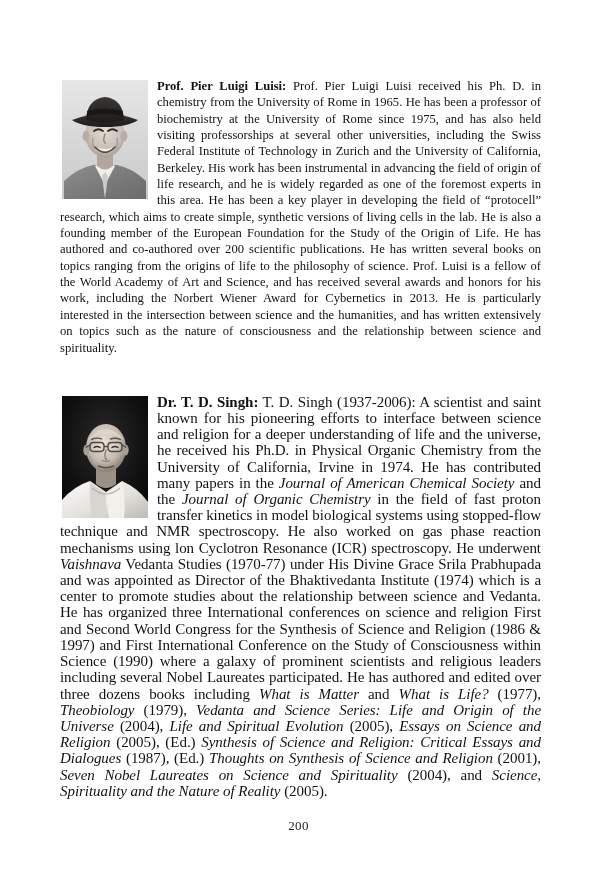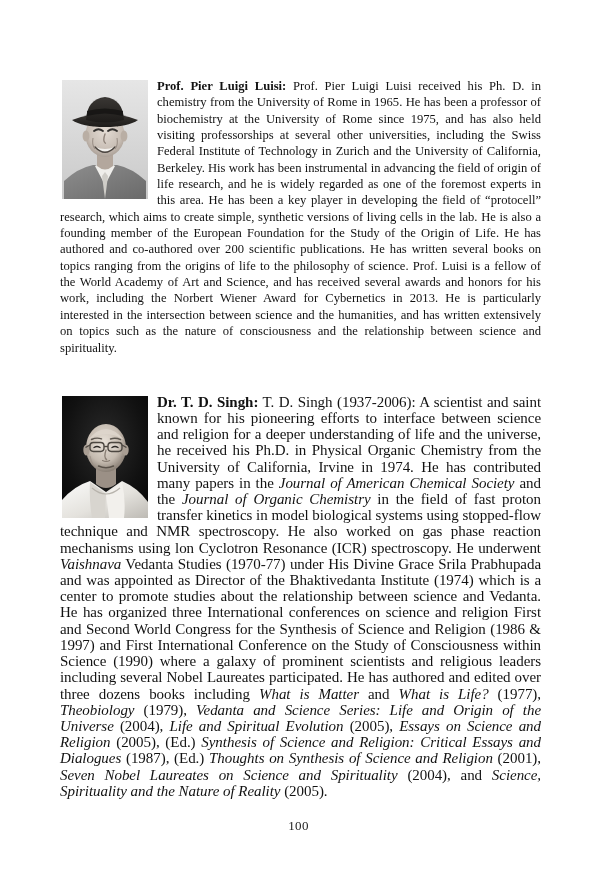--- a/index.html
+++ b/index.html
@@ -210,15 +210,15 @@
 
             <path d="M28 60 q2 10 8 14" stroke="#988d83" stroke-width="1" fill="none" opacity="0.7"></path>
             <path d="M60 60 q-2 10 -8 14" stroke="#988d83" stroke-width="1" fill="none" opacity="0.7"></path>
           </svg>
         </span>
       </span><span class="lead">Dr. T. D. Singh:</span><span id="singh-body"><span> T. D. Singh (1937-2006): A scientist and saint known for his pioneering efforts to interface between science and religion for a deeper understanding of life and the universe, he received his Ph.D. in Physical Organic Chemistry from the University of California, Irvine in 1974. He has contributed many papers in the </span><span class="ital">Journal of American Chemical Society</span><span> and the </span><span class="ital">Journal of Organic Chemistry</span><span> in the field of fast proton transfer kinetics in model biological systems using stopped-flow technique and NMR spectroscopy. He also worked on gas phase reaction mechanisms using lon Cyclotron Resonance (ICR) spectroscopy. He underwent </span><span class="ital">Vaishnava</span><span> Vedanta Studies (1970-77) under His Divine Grace Srila Prabhupada and was appointed as Director of the Bhaktivedanta Institute (1974) which is a center to promote studies about the relationship between science and Vedanta. He has organized three International conferences on science and religion First and Second World Congress for the Synthesis of Science and Religion (1986 &amp; 1997) and First International Conference on the Study of Consciousness within Science (1990) where a galaxy of prominent scientists and religious leaders including several Nobel Laureates participated. He has authored and edited over three dozens books including </span><span class="ital">What is Matter</span><span> and </span><span class="ital">What is Life?</span><span> (1977), </span><span class="ital">Theobiology</span><span> (1979), </span><span class="ital">Vedanta and Science Series: Life and Origin of the Universe</span><span> (2004), </span><span class="ital">Life and Spiritual Evolution</span><span> (2005), </span><span class="ital">Essays on Science and Religion</span><span> (2005), (Ed.) </span><span class="ital">Synthesis of Science and Religion: Critical Essays and Dialogues</span><span> (1987), (Ed.) </span><span class="ital">Thoughts on Synthesis of Science and Religion</span><span> (2001), </span><span class="ital">Seven Nobel Laureates on Science and Spirituality</span><span> (2004), and </span><span class="ital">Science, Spirituality and the Nature of Reality</span><span> (2005).</span></span>
     </p>
 
   </div>
 
-  <div class="folio">100</div>
+  <div class="folio">200</div>
 
 </div>
 
 </body></html>

